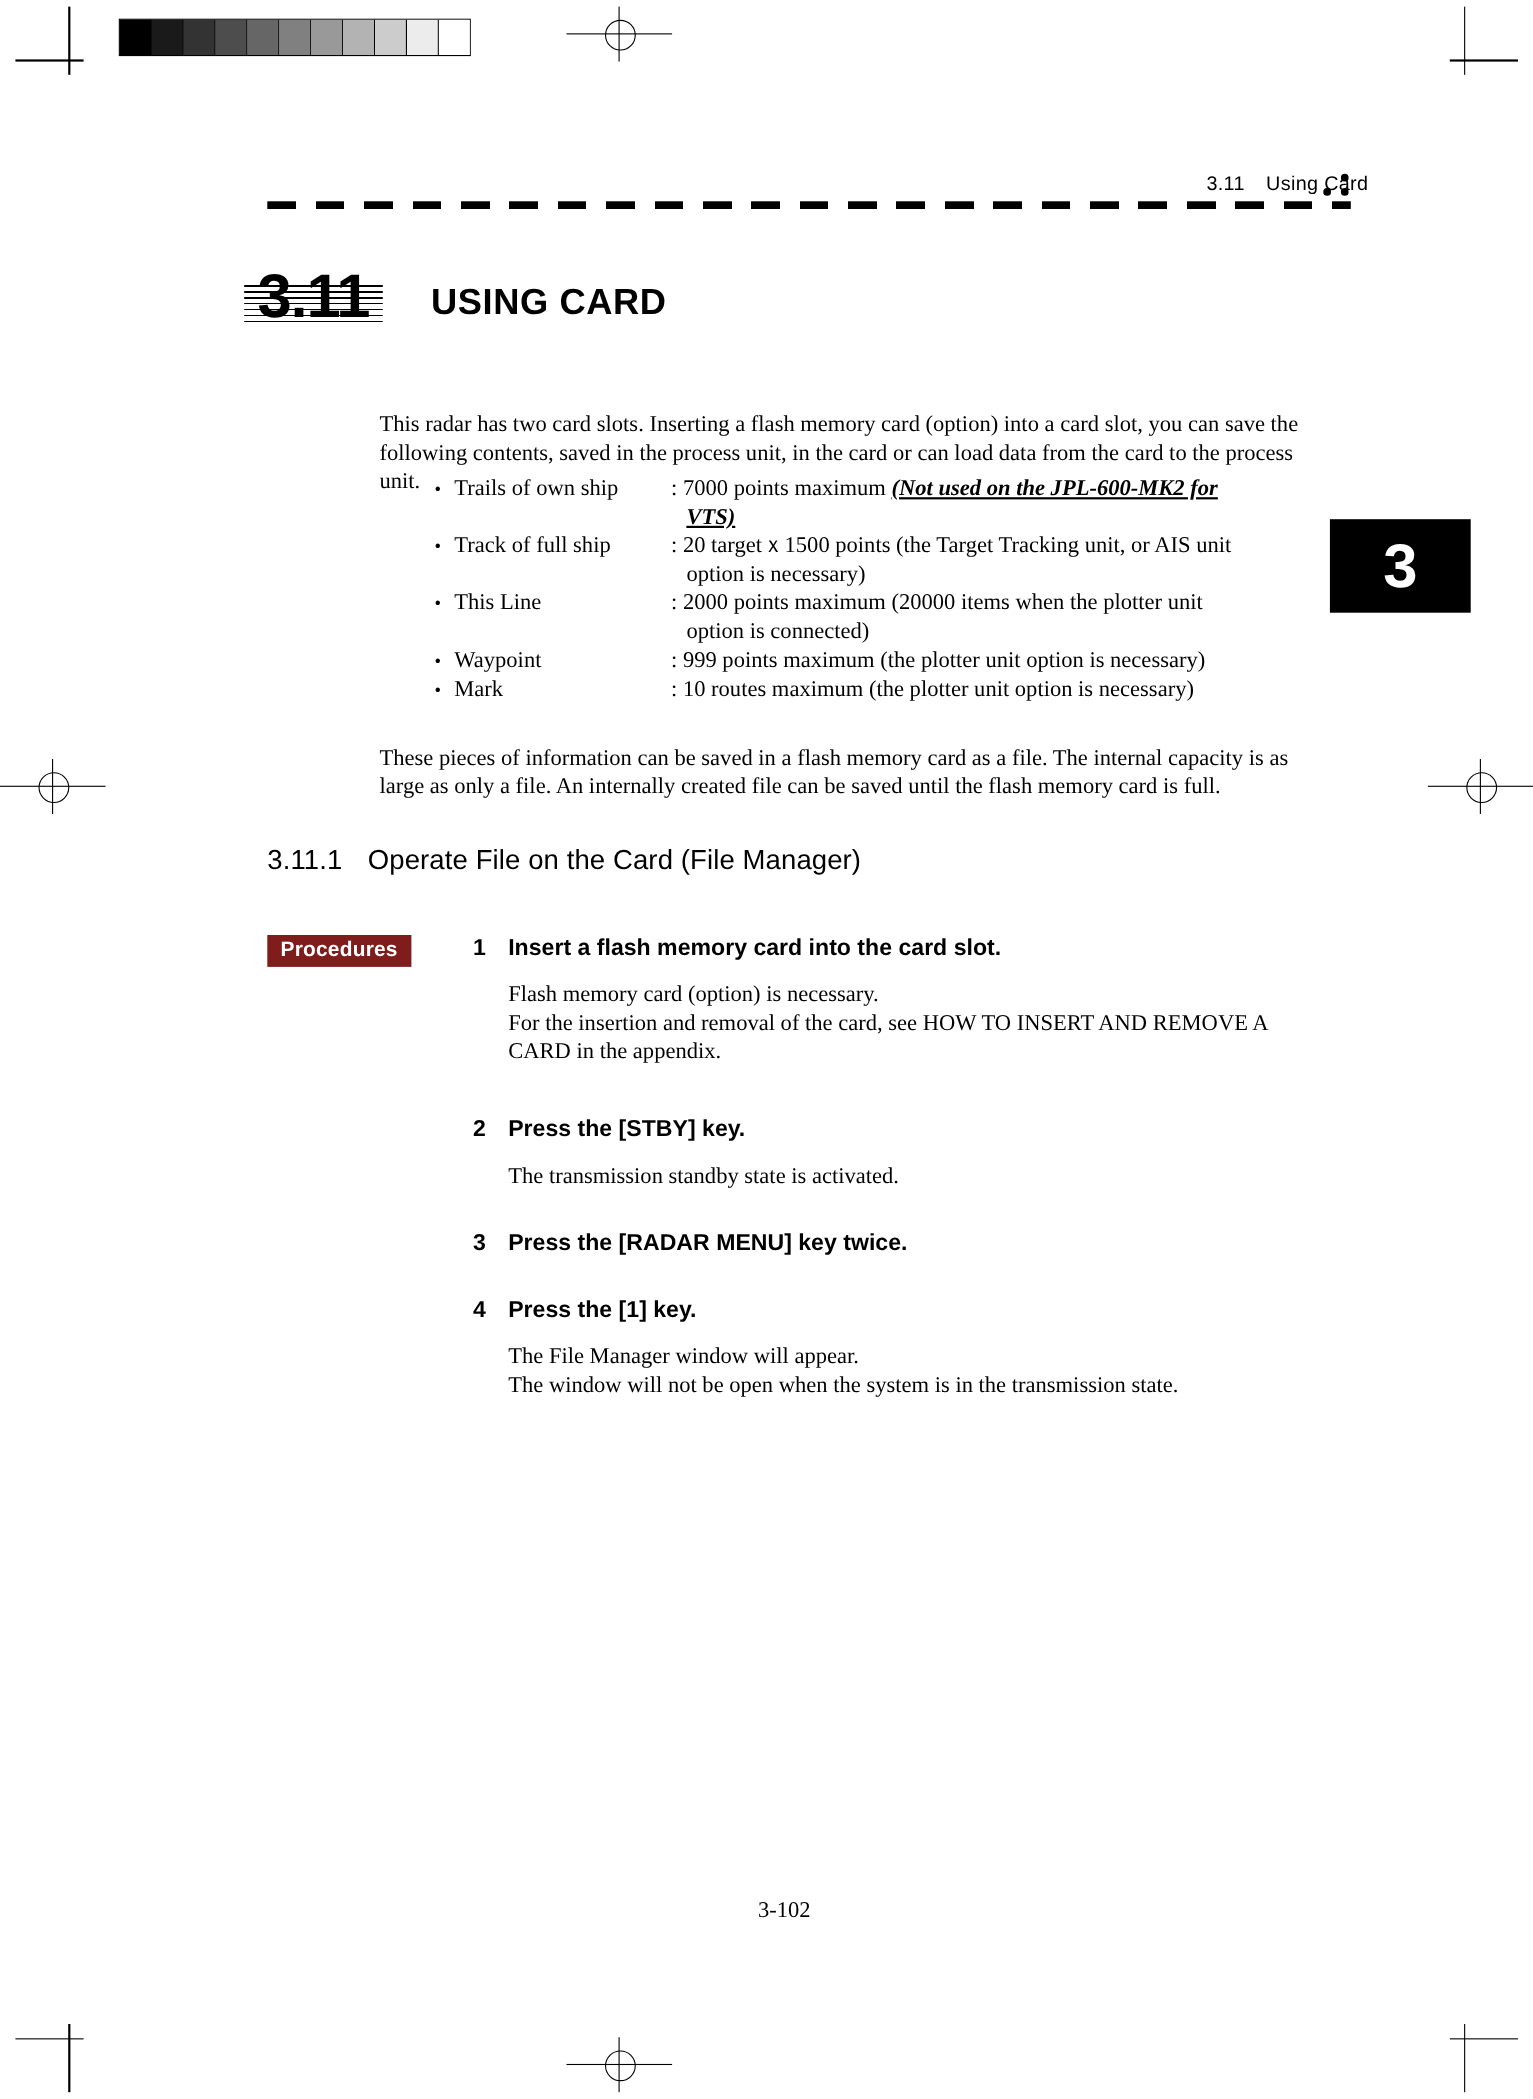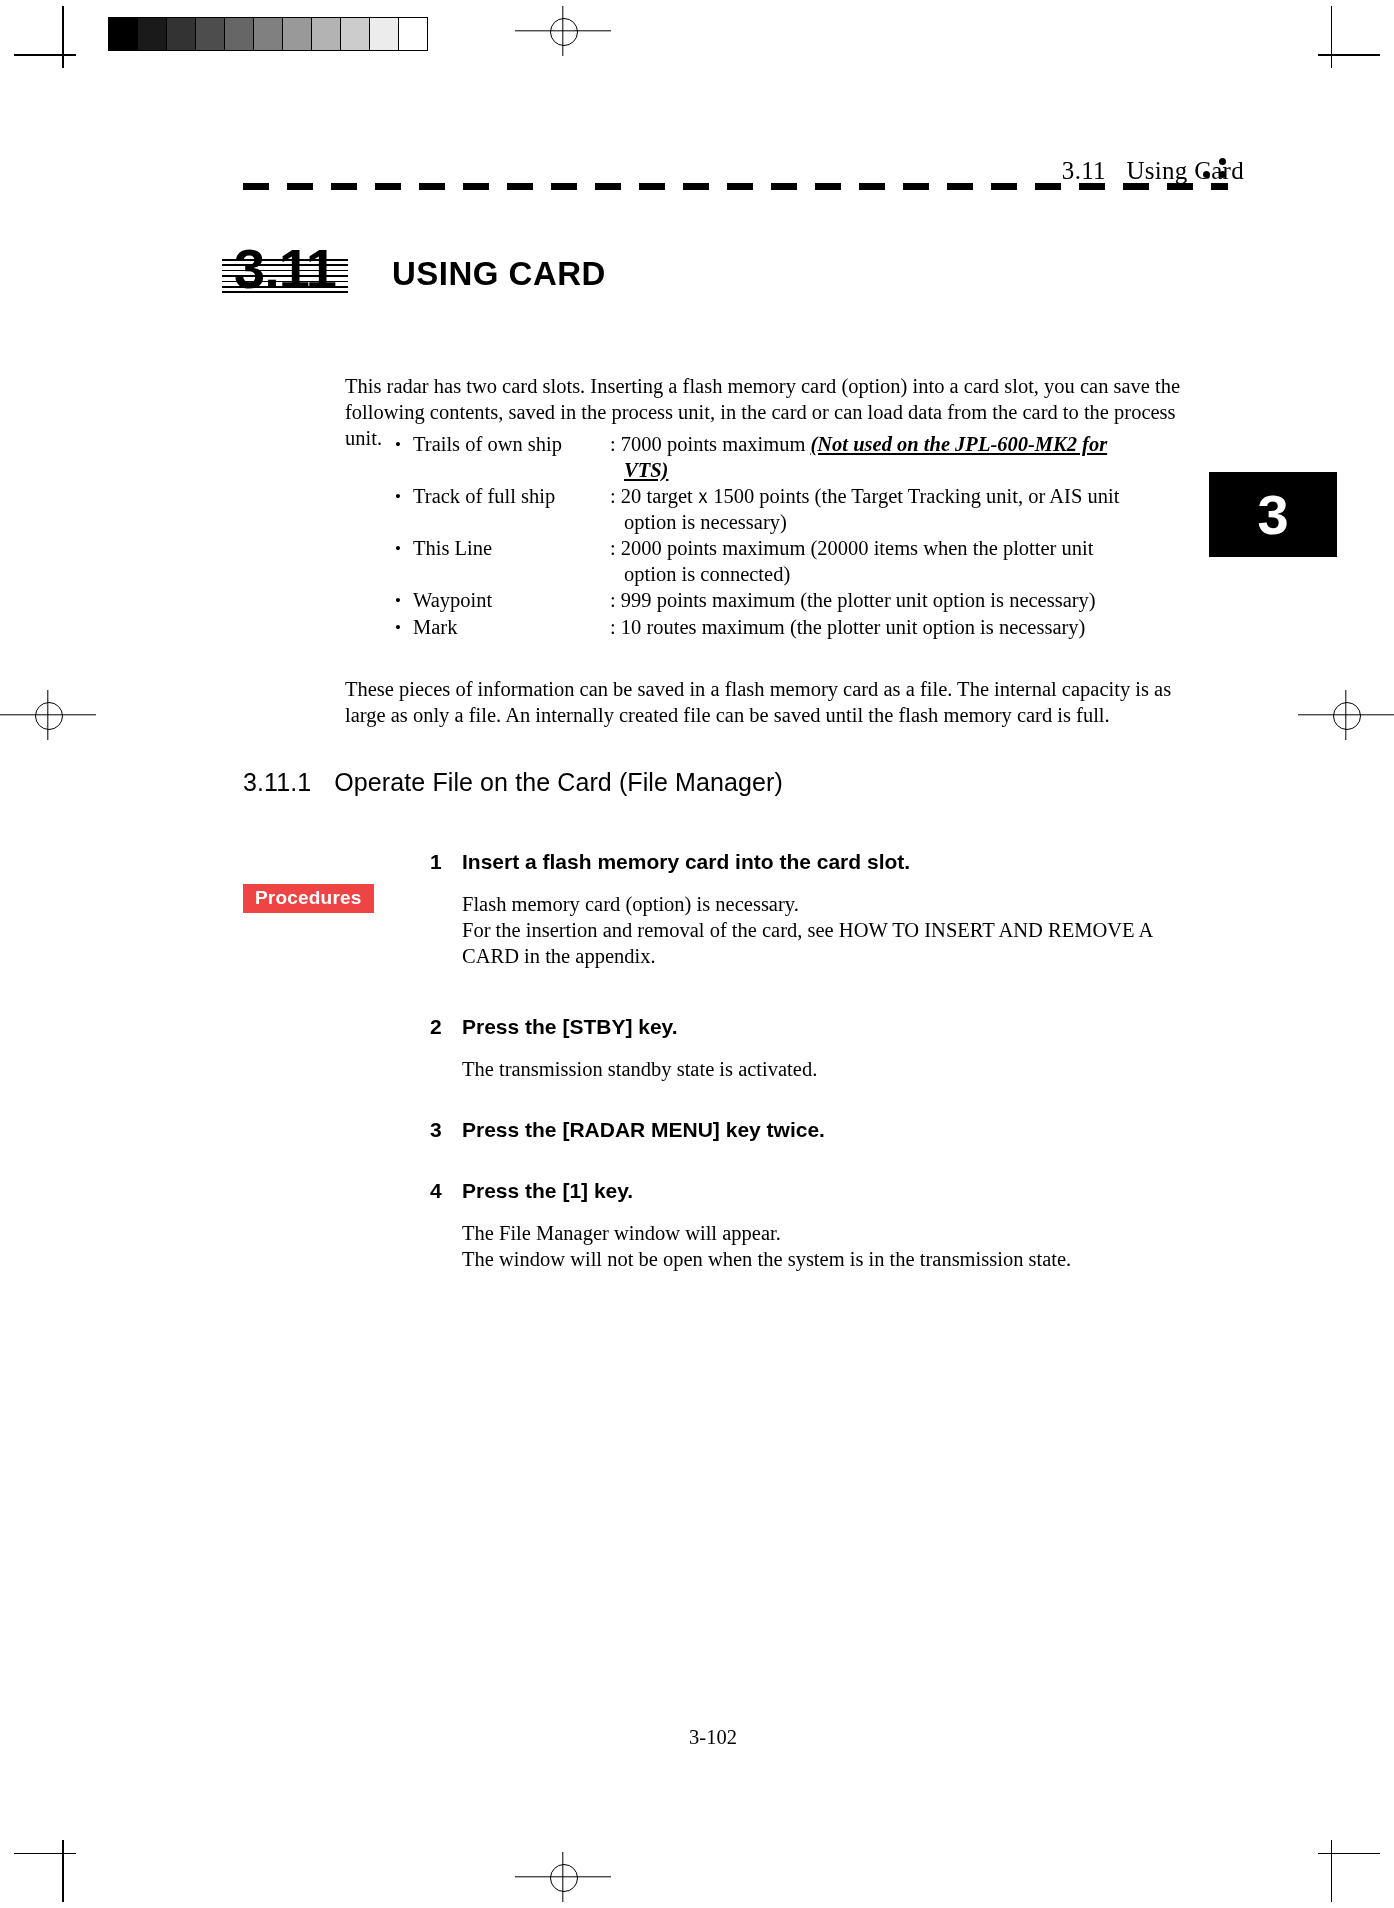--- a/index.html
+++ b/index.html
@@ -104,22 +104,22 @@
     height: 100%;
     border-right: 1px solid #000;
   }
   .gray-strip .sw:last-child { border-right: none; }
 
   
   .run-head {
     position: absolute;
     top: 157px;
     right: 150px;
-    font-family: Liberation Serif, serif;
-    font-size: 25px;
+    font-family: Liberation Sans, sans-serif;
+    font-size: 18px;
     letter-spacing: 0.3px;
     white-space: nowrap;
   }
   .run-head .rh-num { margin-right: 14px; }
 
   
   .dot-cluster {
     position: absolute;
     top: 158px;
     left: 1203px;
@@ -271,23 +271,23 @@
     font-weight: normal;
     font-size: 25px;
     letter-spacing: 0.1px;
     white-space: nowrap;
   }
   .subsec .ss-num { margin-right: 16px; }
 
   
   .proc-badge {
     position: absolute;
-    top: 884px;
+    top: 850px;
     left: 243px;
-    background: #ef4444;
+    background: #7f1d1d;
     color: #fff;
     font-family: "Liberation Sans", sans-serif;
     font-weight: bold;
     font-size: 19px;
     padding: 3px 12px 4px 12px;
     letter-spacing: 0.2px;
     text-align: center;
   }
 
   

